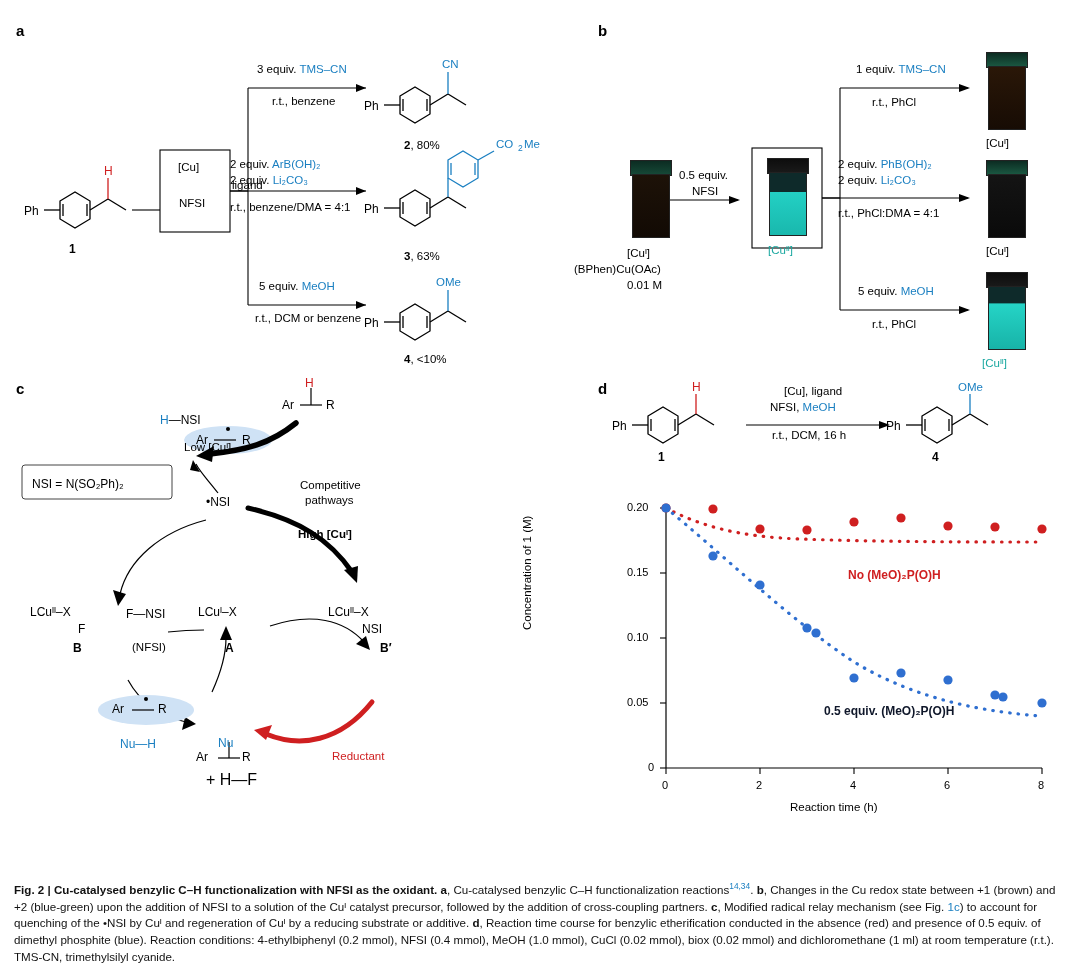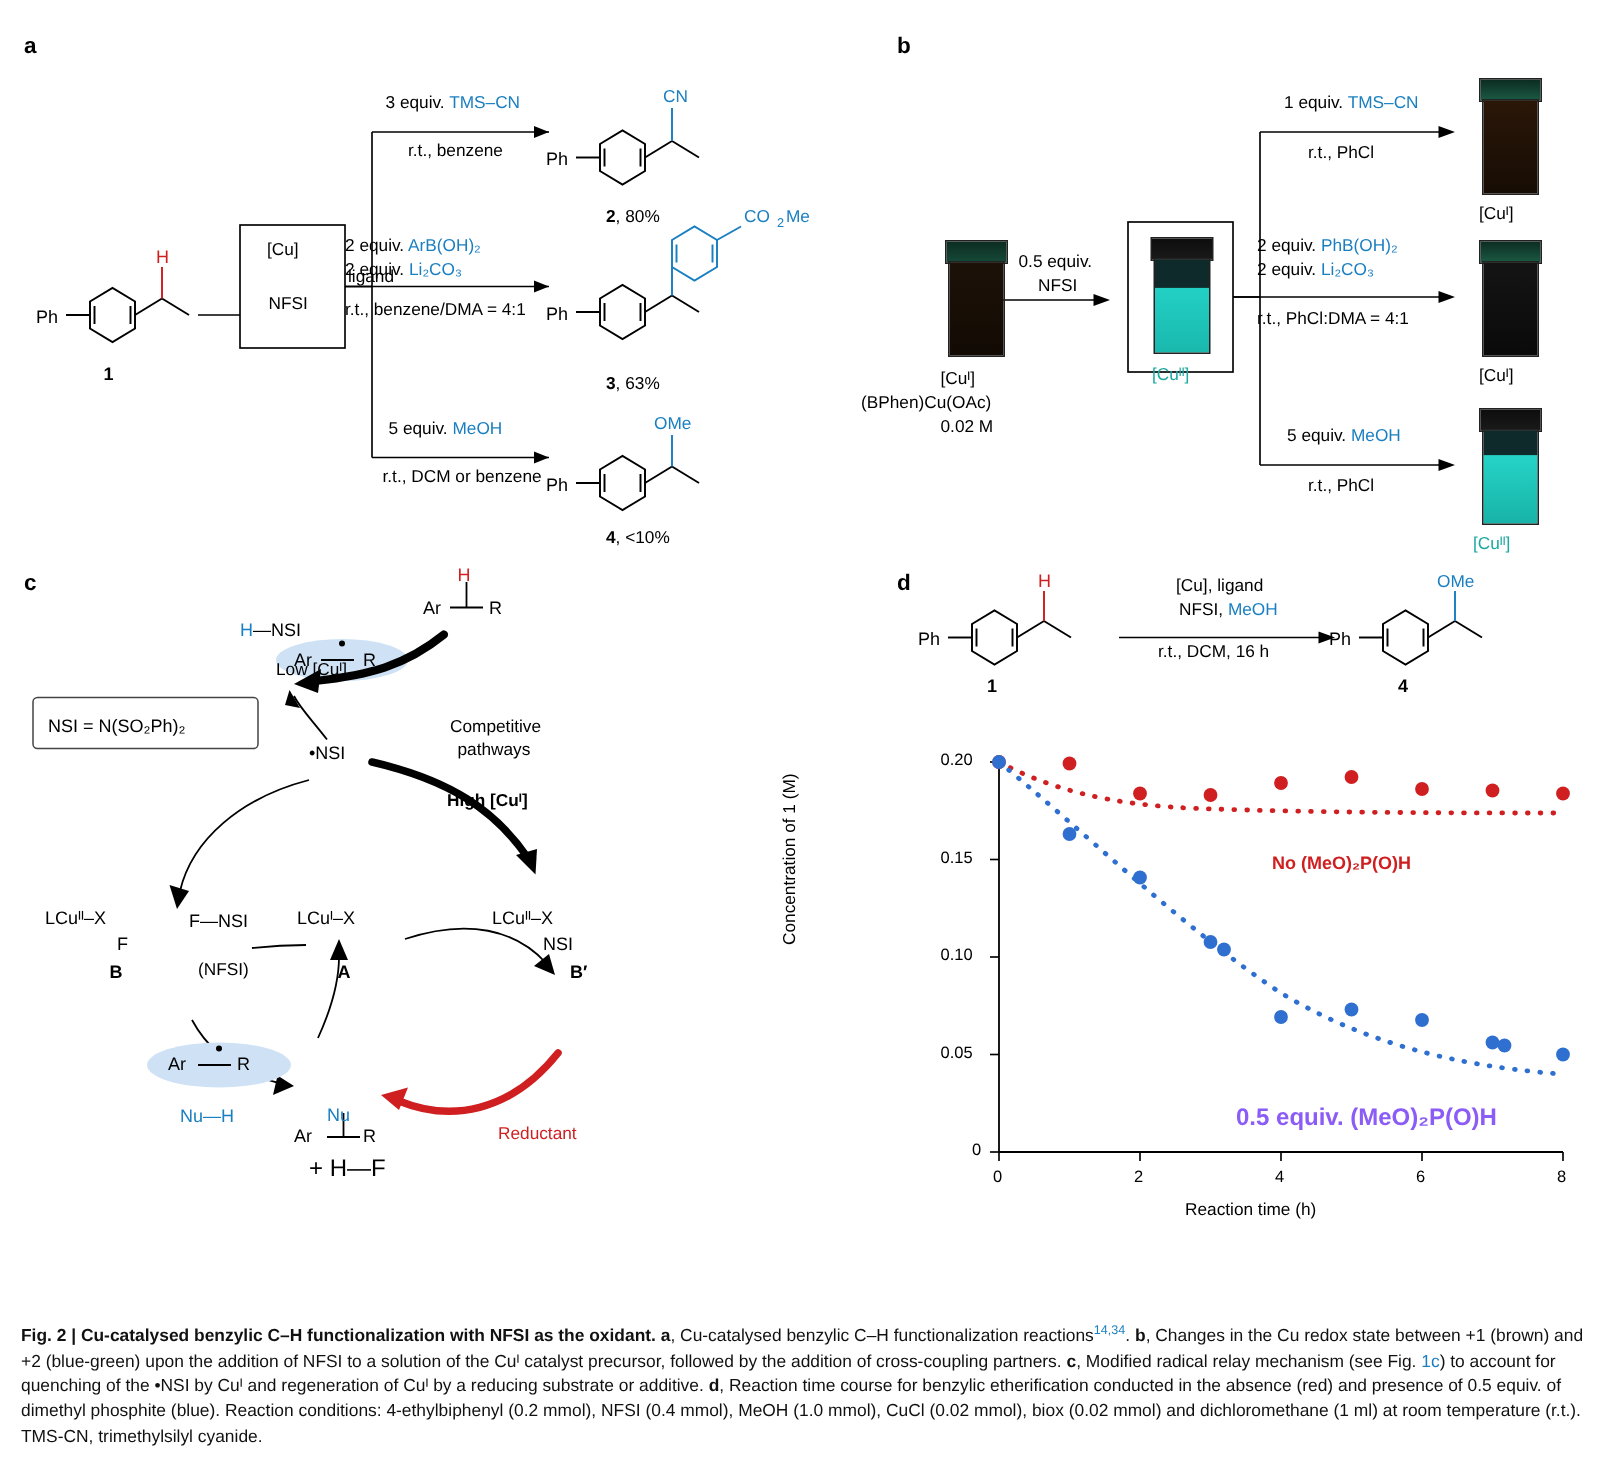--- a/index.html
+++ b/index.html
@@ -182,21 +182,21 @@
     <polygon points="370,310 359,306 359,314"></polygon>
   </g>
 </svg>
 
 <div class="abs" style="left:630px;top:160px;width:40px;height:78px;">
   <div class="vial" style="left:0;top:0;width:40px;height:14px;background:linear-gradient(#0c2c22,#164a38);"></div>
   <div class="vial" style="left:2px;top:14px;width:36px;height:62px;background:linear-gradient(#1d1208,#120a04);"></div>
 </div>
 <div class="lbl" style="left:627px;top:246px;">[Cuᴵ]</div>
 <div class="lbl" style="left:574px;top:262px;">(BPhen)Cu(OAc)</div>
-<div class="lbl" style="left:627px;top:278px;">0.02 M</div>
+<div class="lbl" style="left:627px;top:278px;">0.01 M</div>
 
 <div class="lbl" style="left:679px;top:168px;">0.5 equiv.</div>
 <div class="lbl" style="left:692px;top:184px;">NFSI</div>
 
 <div class="abs" style="left:767px;top:158px;width:40px;height:78px;">
   <div class="vial" style="left:0;top:0;width:40px;height:14px;background:linear-gradient(#0d0d0d,#1a1a1a);"></div>
   <div class="vial" style="left:2px;top:14px;width:36px;height:62px;background:linear-gradient(#0e2a2a 0%,#0e2a2a 30%,#23d0c4 31%,#19b8ad 100%);"></div>
 </div>
 <div class="lbl teal" style="left:768px;top:243px;">[Cuᴵᴵ]</div>
 
@@ -361,21 +361,21 @@
   </g>
   <g stroke="#1a7fc1" stroke-width="1.3" fill="none">
       <line x1="370" y1="34" x2="370" y2="14"></line>
     </g>
   <text x="358" y="11" font-size="11.5" fill="#1a7fc1" font-family="Liberation Sans, sans-serif">OMe</text>
   <text x="286" y="50" font-size="12" font-family="Liberation Sans, sans-serif">Ph</text>
 </svg>
 <div class="lbl" style="left:658px;top:450px;font-weight:bold;font-size:12px;">1</div>
 <div class="lbl" style="left:932px;top:450px;font-weight:bold;font-size:12px;">4</div>
 <div class="lbl" style="left:784px;top:384px;">[Cu], ligand</div>
-<div class="lbl" style="left:786px;top:400px;">
+<div class="lbl" style="left:770px;top:400px;">
   <span>NFSI,</span>
   <span class="blue">MeOH</span>
 </div>
 <div class="lbl" style="left:772px;top:428px;">r.t., DCM, 16 h</div>
 
 <svg class="abs" style="left:600px;top:490px;width:480px;height:370px;">
 
   <line x1="66" y1="18" x2="66" y2="278" stroke="#000" stroke-width="1.2"></line>
   <line x1="66" y1="278" x2="442" y2="278" stroke="#000" stroke-width="1.2"></line>
 
@@ -439,21 +439,21 @@
 <div class="lbl tick" style="left:662px;top:779px;">0</div>
 <div class="lbl tick" style="left:756px;top:779px;">2</div>
 <div class="lbl tick" style="left:850px;top:779px;">4</div>
 <div class="lbl tick" style="left:944px;top:779px;">6</div>
 <div class="lbl tick" style="left:1038px;top:779px;">8</div>
 
 <div class="lbl axis-label" style="left:790px;top:800px;">Reaction time (h)</div>
 <div class="lbl axis-label" style="left:520px;top:630px;transform:rotate(-90deg);transform-origin:left top;">Concentration of 1 (M)</div>
 
 <div class="lbl red" style="left:848px;top:568px;font-weight:bold;font-size:12px;">No (MeO)₂P(O)H</div>
-<div class="lbl blue" style="left:824px;top:736px;font-weight:bold;font-size:16px;color:#8b5cf6;">0.5 equiv. (MeO)₂P(O)H</div>
+<div class="lbl blue" style="left:824px;top:704px;font-weight:bold;font-size:12px;color:#0f172a;">0.5 equiv. (MeO)₂P(O)H</div>
 
 <div class="cap">
   <b>Fig. 2 | Cu-catalysed benzylic C–H functionalization with NFSI as the oxidant.</b>
   <b>a</b><span>, Cu-catalysed benzylic C–H functionalization reactions</span><span class="sup">14,34</span><span>.</span>
   <b>b</b><span>, Changes in the Cu redox state between +1 (brown) and +2 (blue-green) upon the addition of NFSI to a solution of the Cuᴵ catalyst precursor, followed by the addition of cross-coupling partners.</span>
   <b>c</b><span>, Modified radical relay mechanism (see Fig. </span><span class="blue">1c</span><span>) to account for quenching of the •NSI by Cuᴵ and regeneration of Cuᴵ by a reducing substrate or additive.</span>
   <b>d</b><span>, Reaction time course for benzylic etherification conducted in the absence (red) and presence of 0.5 equiv. of dimethyl phosphite (blue). Reaction conditions: 4-ethylbiphenyl (0.2 mmol), NFSI (0.4 mmol), MeOH (1.0 mmol), CuCl (0.02 mmol), biox (0.02 mmol) and dichloromethane (1 ml) at room temperature (r.t.). TMS-CN, trimethylsilyl cyanide.</span>
 </div>
 
 </body></html>

